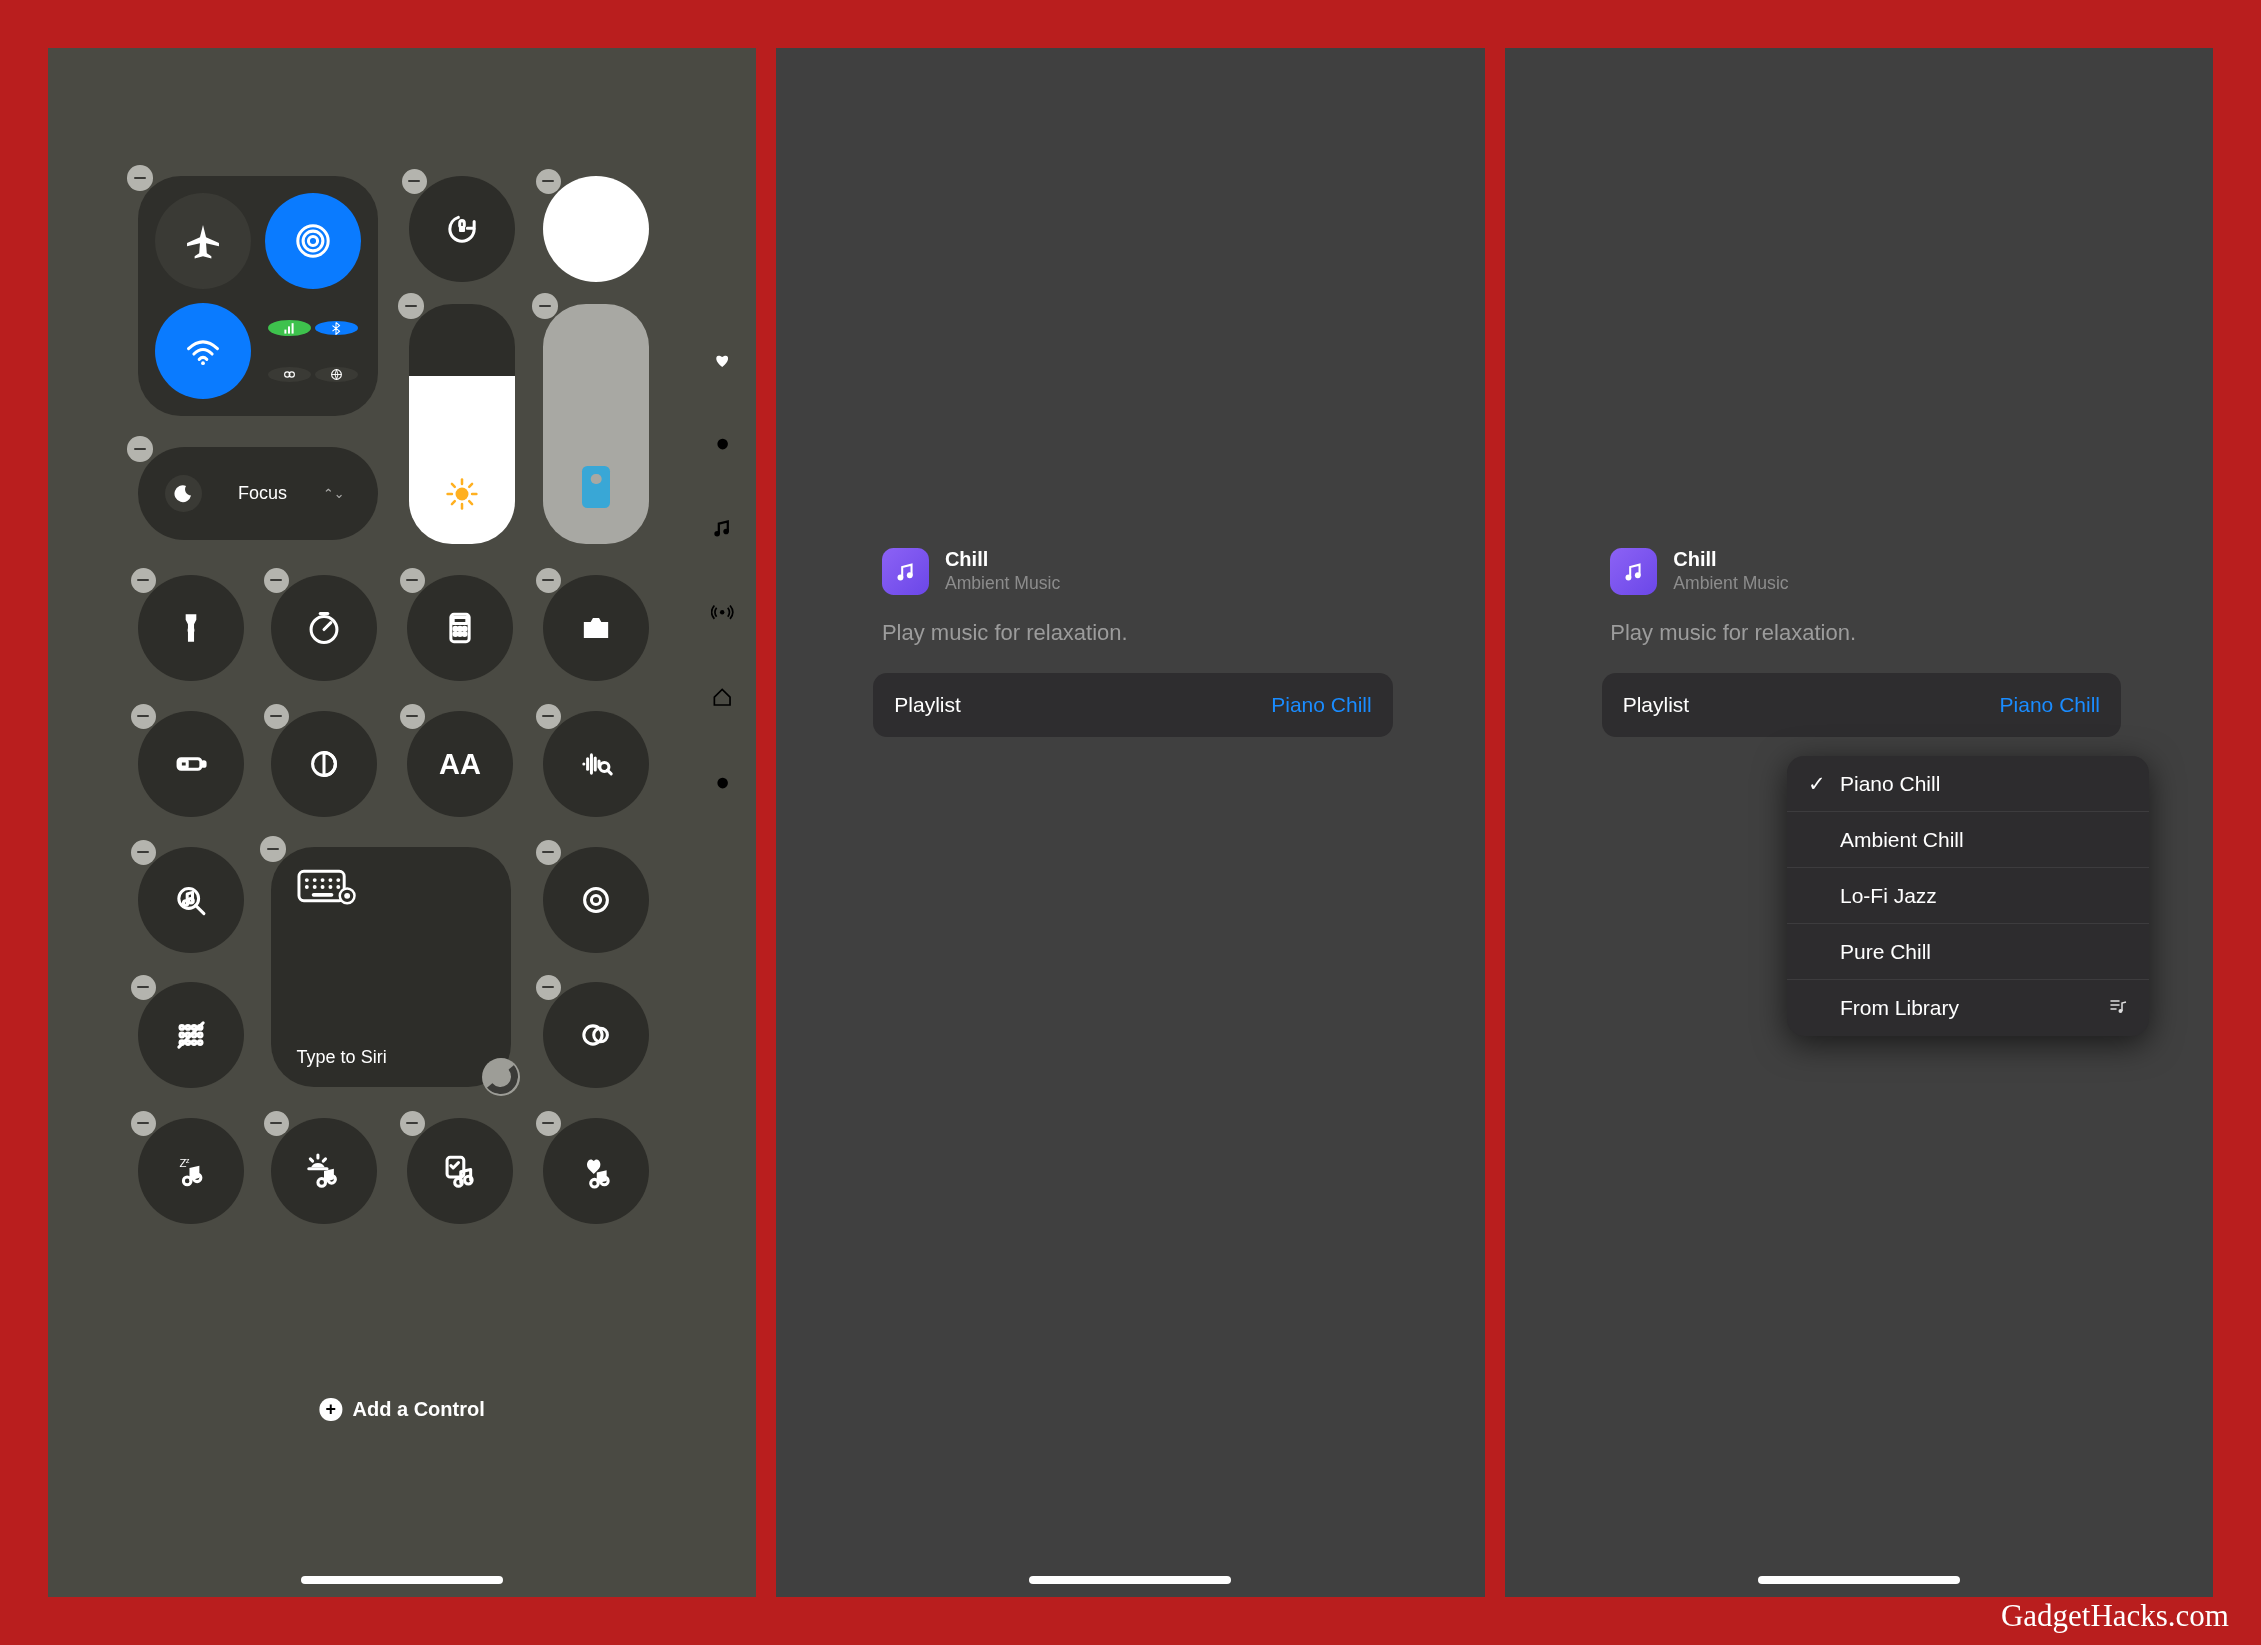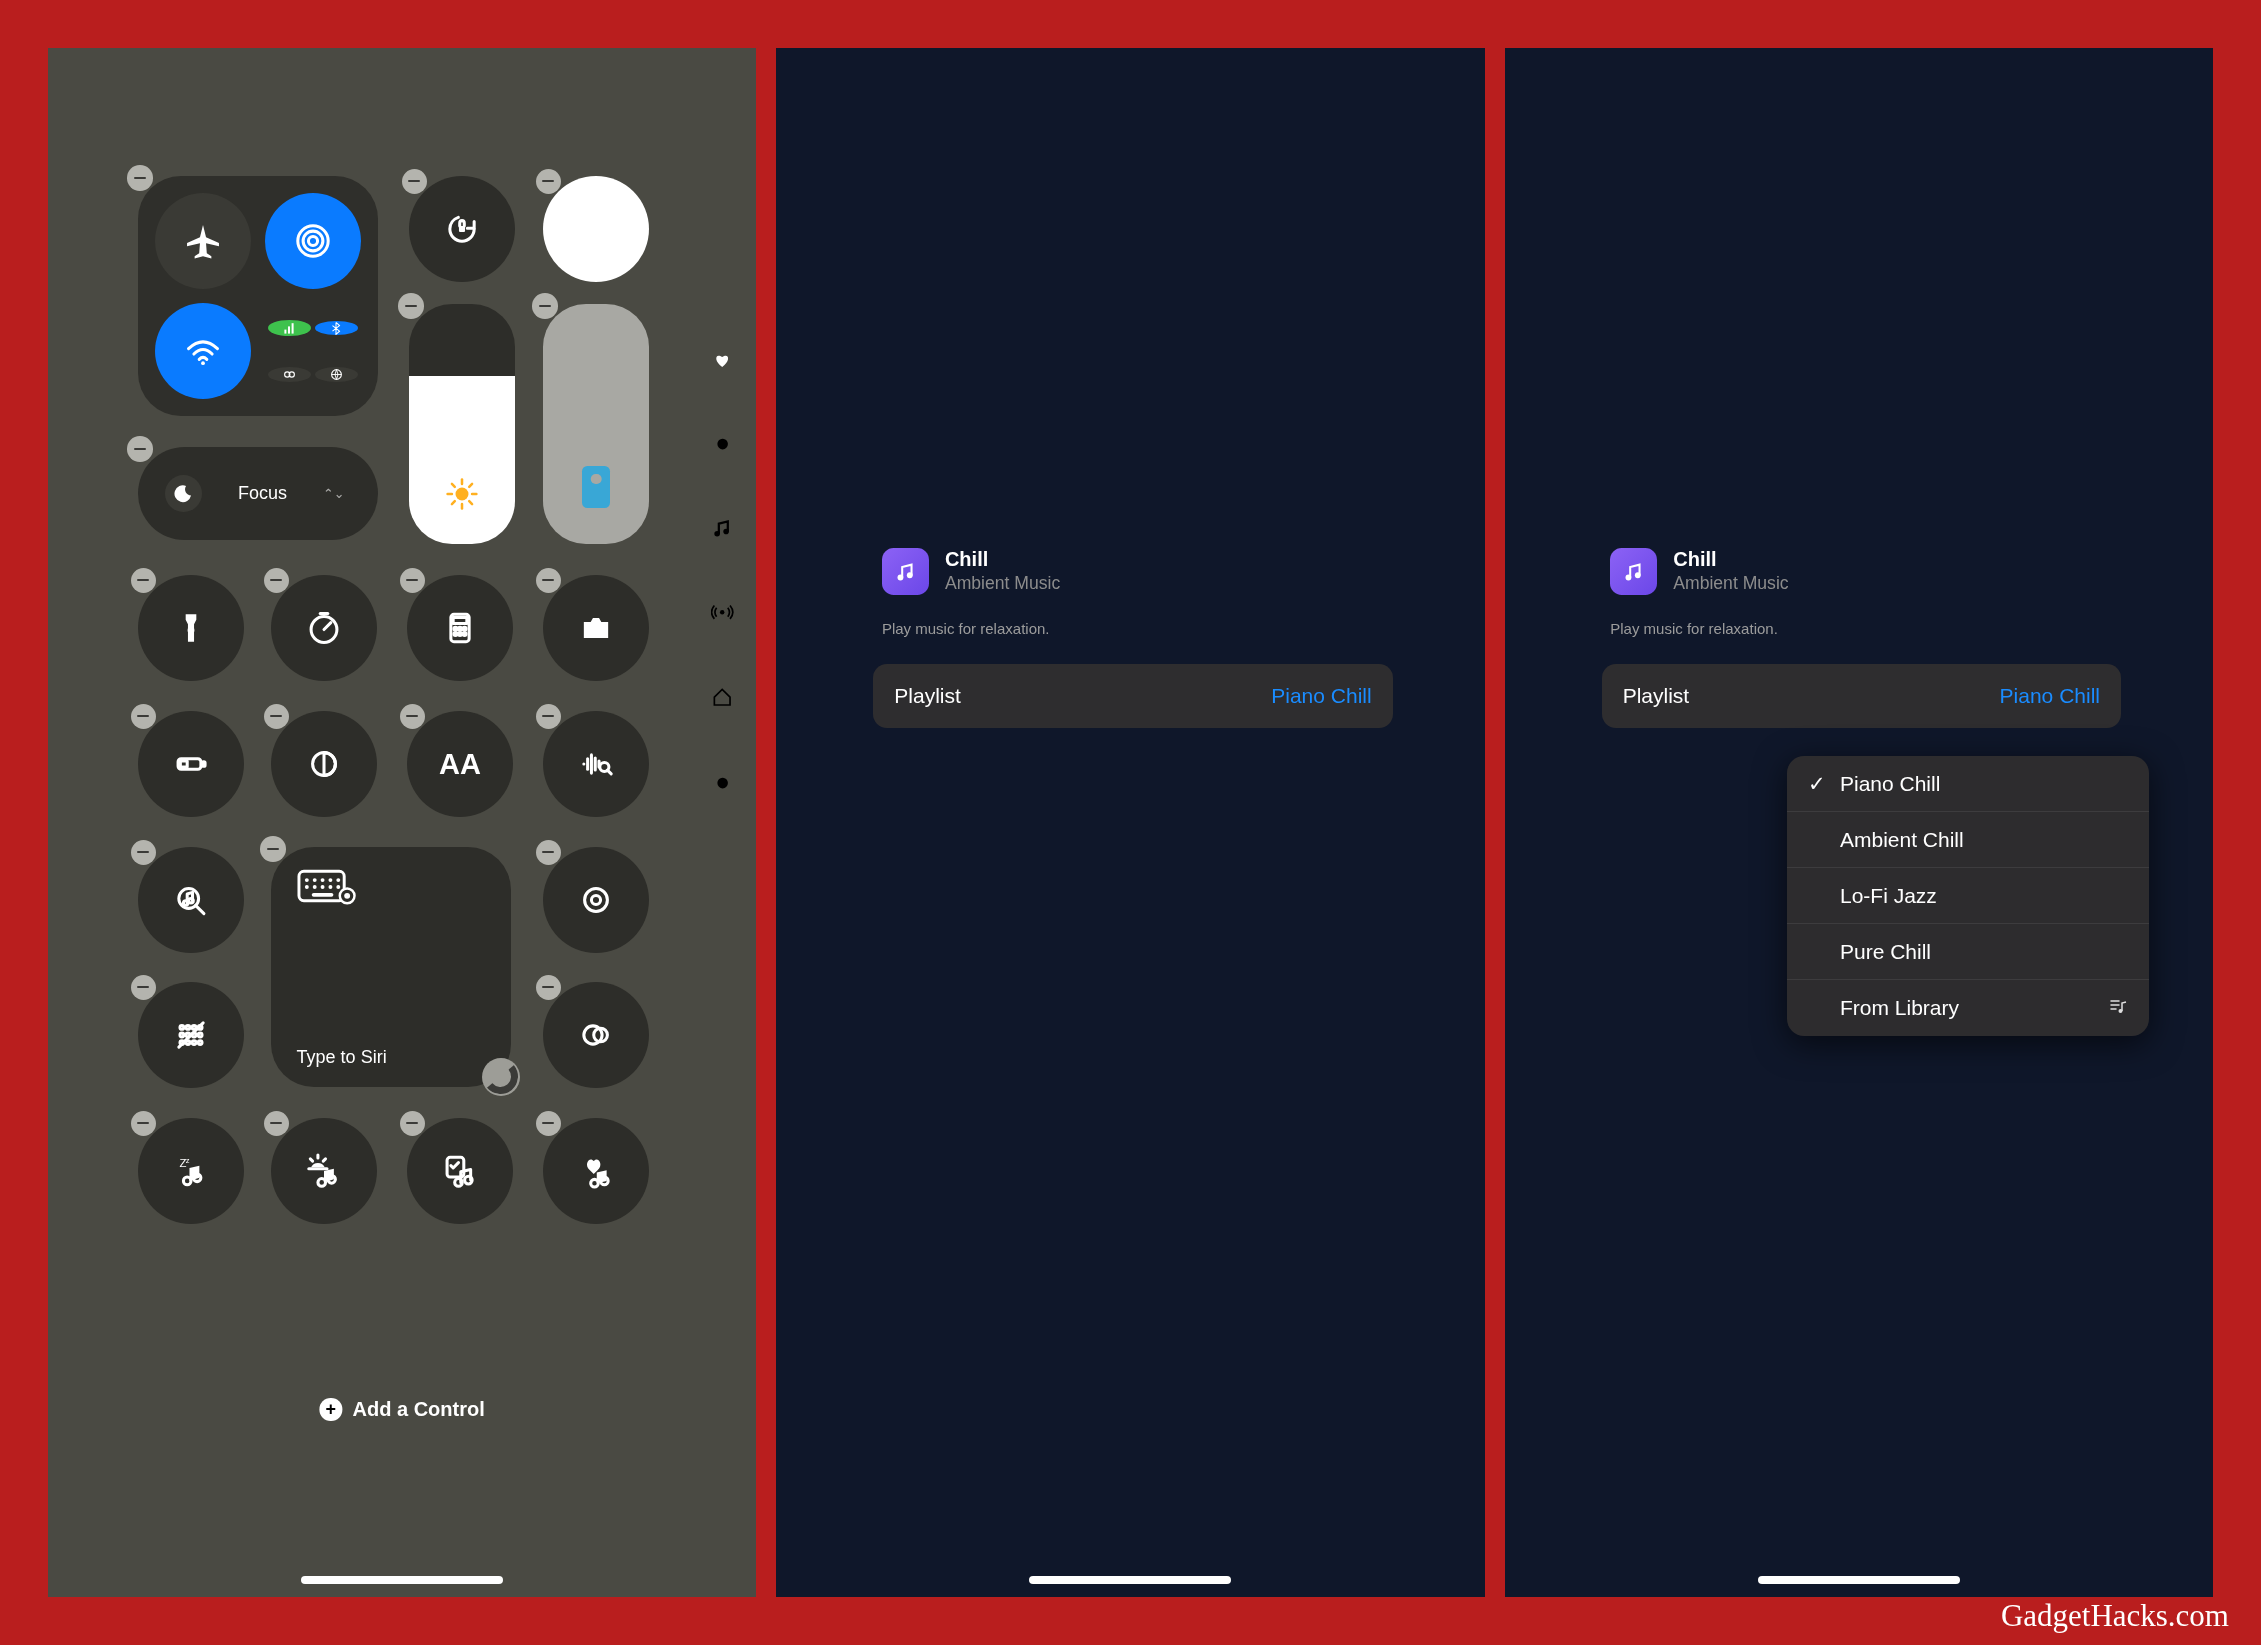--- a/index.html
+++ b/index.html
@@ -17,21 +17,21 @@
     gap: 20px;
     height: 100%;
   }
   .phone {
     flex: 1;
     border-radius: 0;
     position: relative;
     overflow: hidden;
   }
   .phone.edit { background: #4a4a43; }
-  .phone.dark { background: #0f172a; }
+  .phone.dark { background: #404040; }
 
   .home-indicator {
     position:absolute; bottom:13.3px; left:50%; transform:translateX(-50%);
     width:202px; height:7.5px; border-radius:4.3px; background:#fff;
   }
 
   
   .grid-area {
     position:absolute; top:128px; left:90px; right:75px;
   }
@@ -143,21 +143,21 @@
   
   .chill-card{
     position:absolute; top:479px; left:80px; right:75px;
     border-radius:21px; padding:0 0 21px 0;
   }
   .chill-head{display:flex;gap:16px;padding:21px 25.6px 6.4px;}
   .chill-icon{width:47px;height:47px;border-radius:11.7px;background:linear-gradient(135deg,#8c62f5,#6b47e8);display:flex;align-items:center;justify-content:center;}
   .chill-icon svg{width:23.4px;height:23.4px;}
   .chill-title{font-size:20px;font-weight:600;}
   .chill-sub{font-size:17.6px;color:#8c8c8c;margin-top:2.1px;}
-  .chill-desc{font-size:15px;color:#9c9c9c;padding:19px 25.6px 27px;}
+  .chill-desc{font-size:22px;color:#9c9c9c;padding:19px 25.6px 27px;}
   .playlist-row{
     margin:0 17px; height:64px; background:#2e2d2f; border-radius:14px;
     display:flex;align-items:center;justify-content:space-between;padding:12px 21px;
   }
   .playlist-row .left{font-size:21px;}
   .playlist-row .right{font-size:21px;color:#1a8cff;}
 
   .dropdown{
     position:absolute; top:708px; right:64px; width:362px;
     background:#2d2c2e;border-radius:17px;overflow:hidden;

